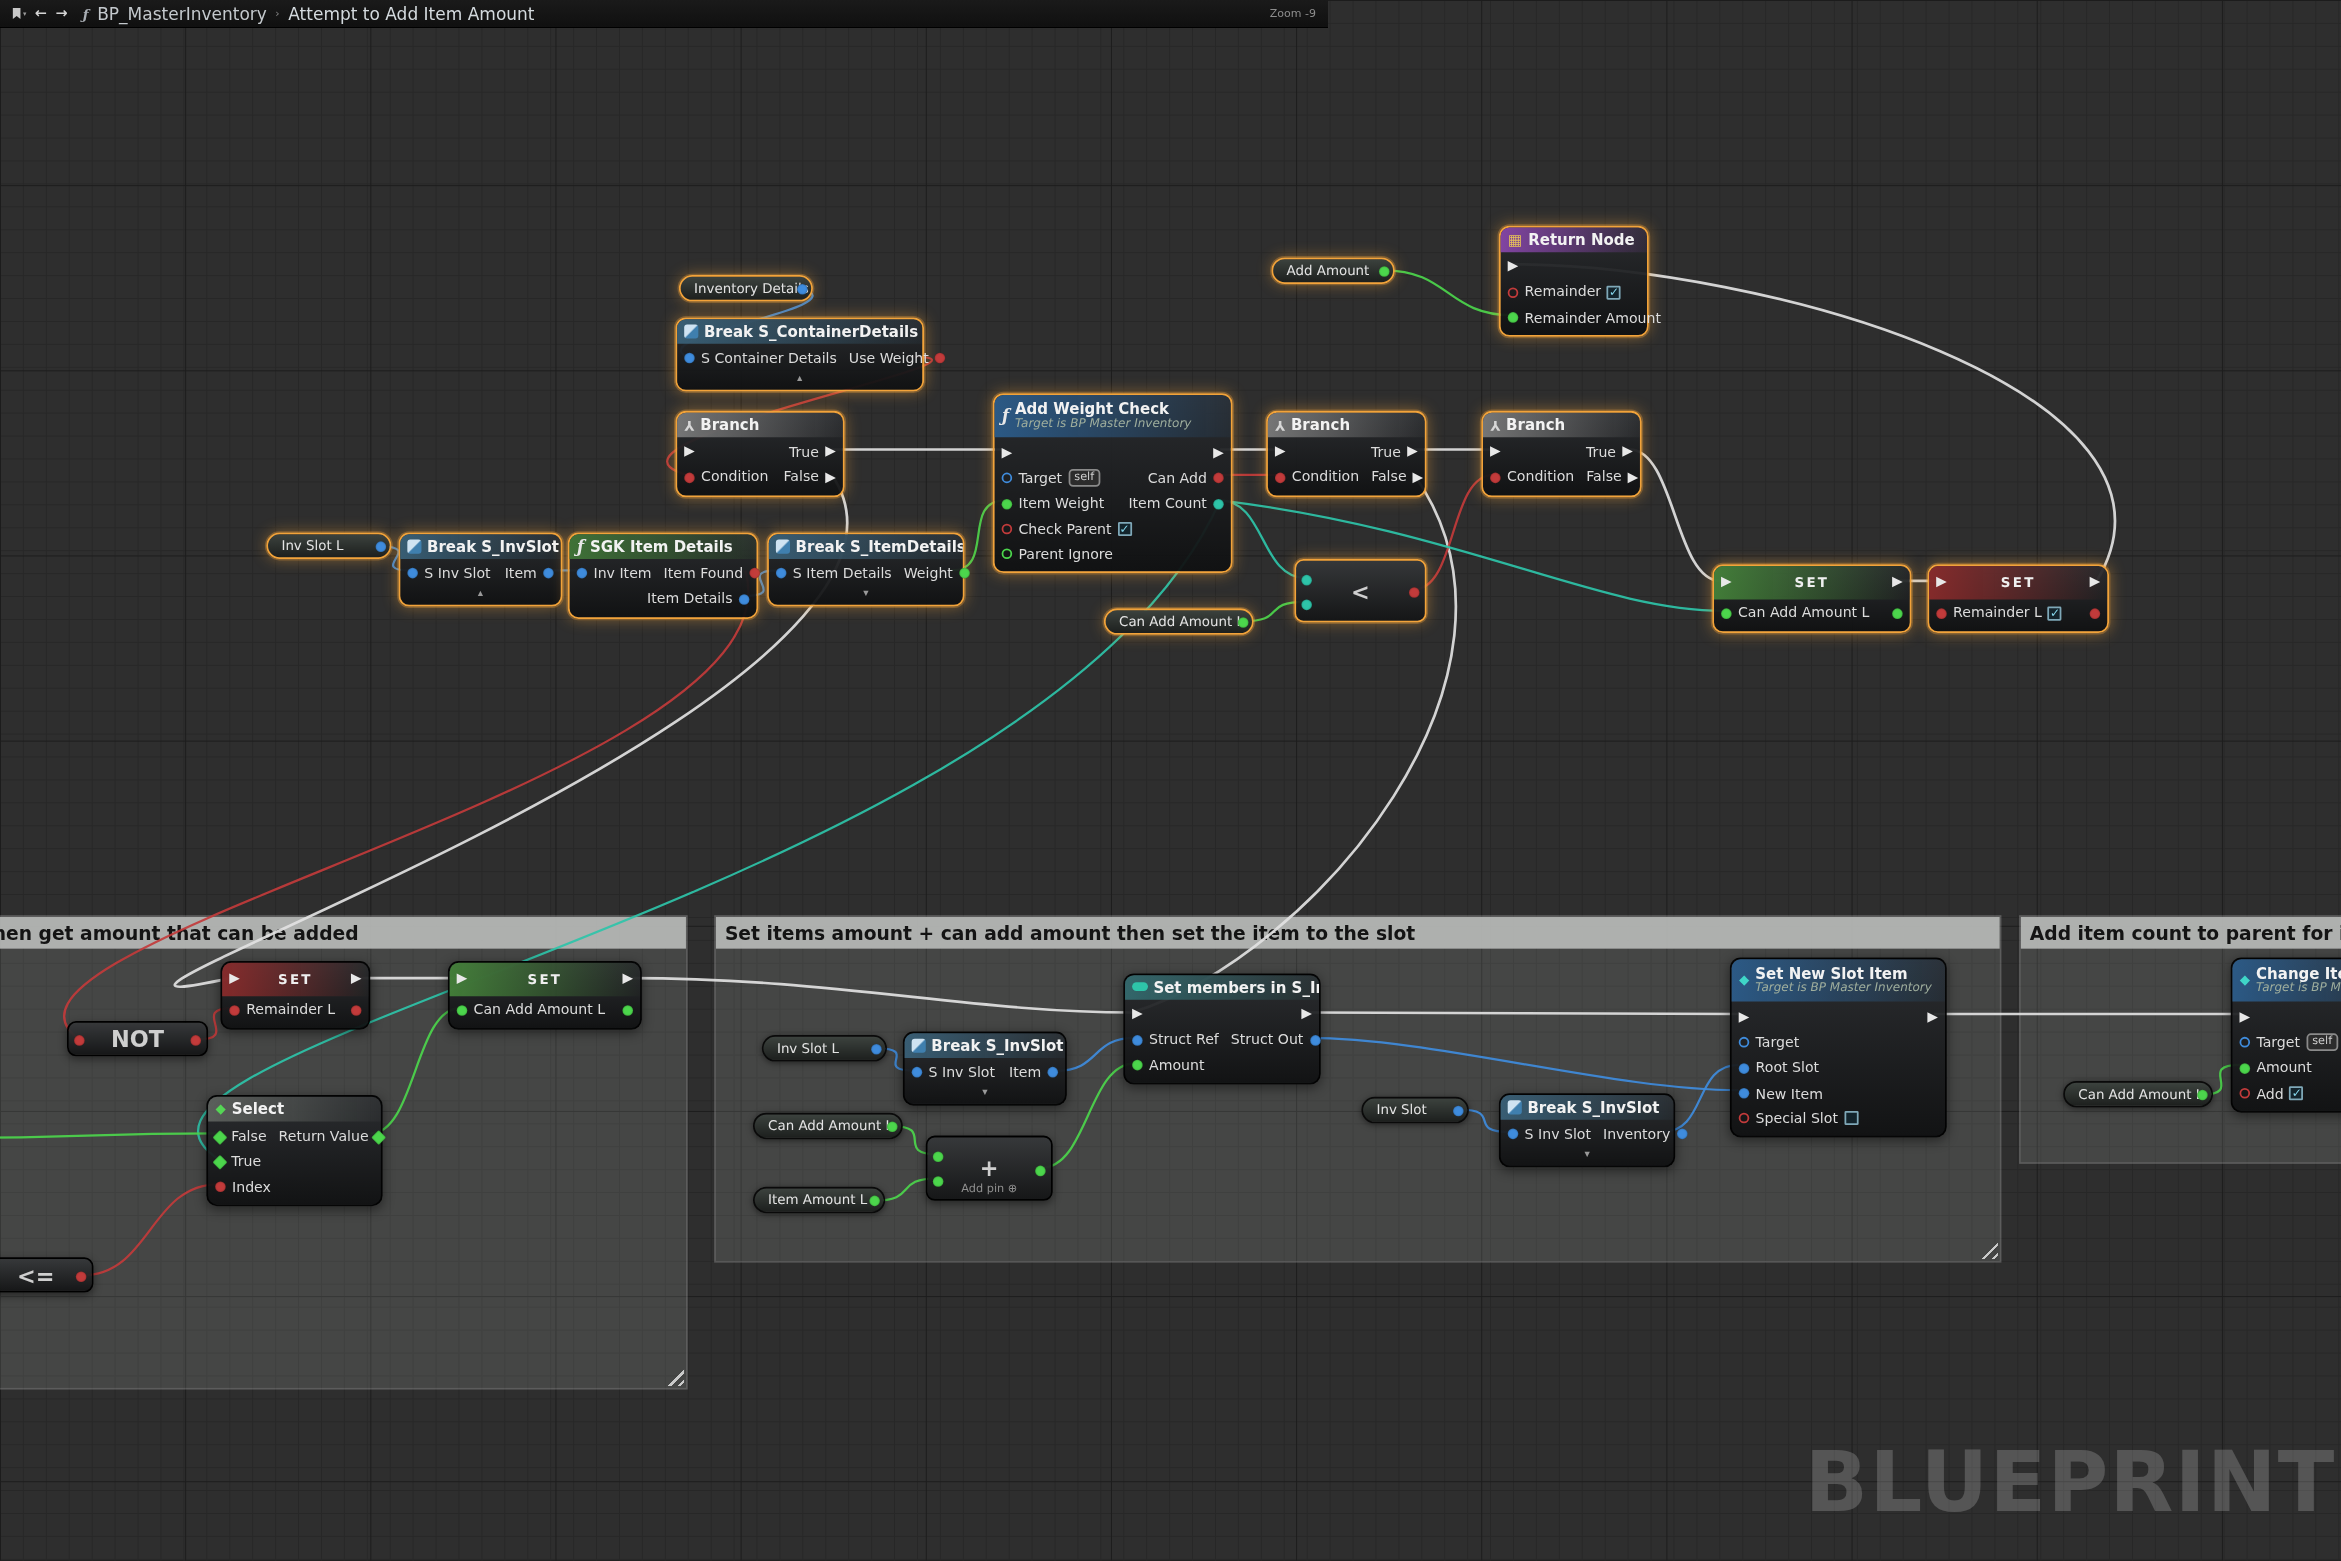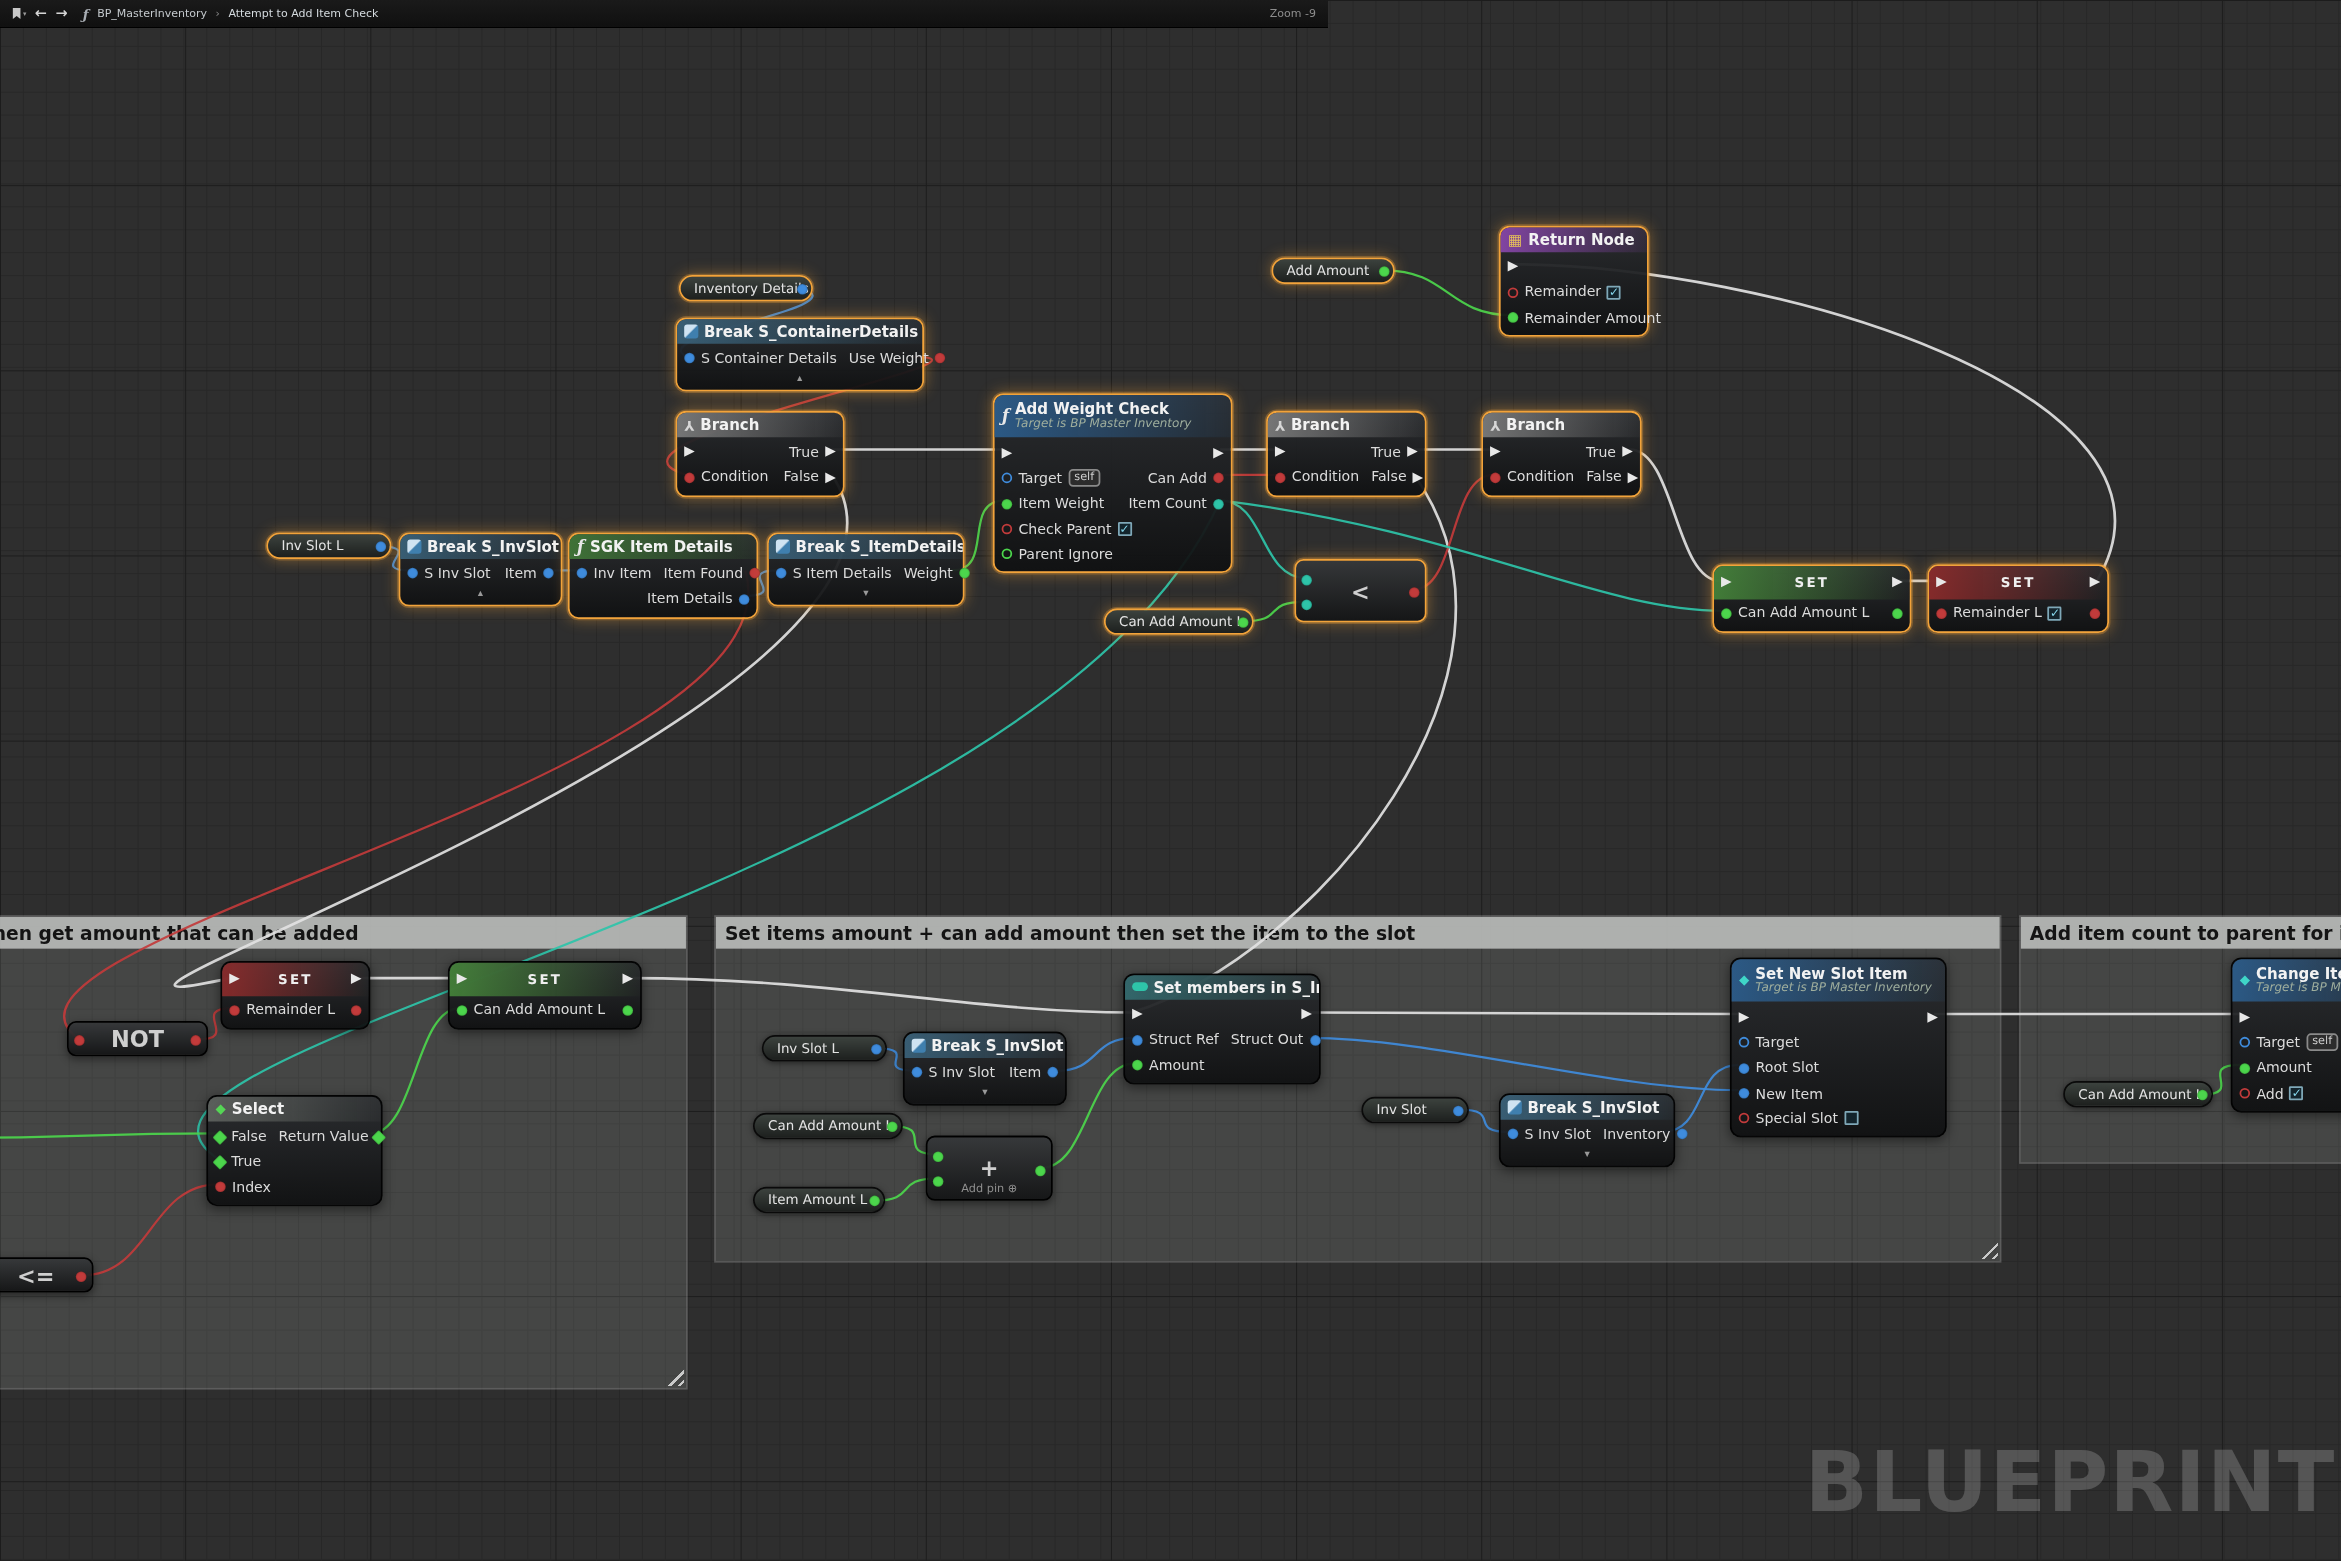--- a/index.html
+++ b/index.html
@@ -12,21 +12,21 @@
       linear-gradient(90deg,#1c1c1c 0.8px, transparent 0.8px),
       linear-gradient(#272727 0.8px, transparent 0.8px),
       linear-gradient(90deg,#272727 0.8px, transparent 0.8px);
     background-size:105px 105px,105px 105px,13px 13px,13px 13px;}
   #topbar{position:absolute;left:0;top:0;width:1328px;height:28px;background:linear-gradient(#1a1a1a,#101010);
     border-bottom:0.8px solid #000;z-index:50;display:flex;align-items:center;gap:8.5px;padding:0 12px;color:#b9b9b9}
   .tb-icon{display:flex;align-items:center;gap:1.7px;cursor:pointer}
   .tb-caret{font-size:6.8px;color:#9a9a9a}
   .tb-btn{font-size:14.4px;font-weight:bold;color:#d5d5d5;line-height:14.4px}
   .tb-fn{font-family:"DejaVu Serif",serif;font-style:italic;font-weight:bold;font-size:13.6px;color:#a8adb3;margin-left:6.8px}
-  .tb-crumb{font-size:11px;color:#c4c9cd;white-space:nowrap}
+  .tb-crumb{font-size:17px;color:#c4c9cd;white-space:nowrap}
   .tb-crumb.current{color:#d4dade}
   .tb-sep{font-size:11px;color:#8a8a8a}
   .tb-zoom{margin-left:auto;font-size:11px;color:#8d8d8d}
   #wires{position:absolute;left:0;top:0;width:1328px;height:885px;z-index:5;overflow:visible;pointer-events:none}
   #watermark{position:absolute;right:3.4px;top:813px;z-index:40;font-size:47px;font-weight:800;letter-spacing:0.8px;
     color:rgba(255,255,255,0.19);white-space:nowrap;pointer-events:none}
   
   .comment{position:absolute;z-index:1;border:0.8px solid rgba(200,200,200,.30)}
   .comment-header{position:absolute;left:0;right:0;top:0;height:18px;background:rgba(188,191,188,.9);color:#141414;
     font-size:10.6px;font-weight:bold;line-height:18px;padding:0 5.1px;white-space:nowrap;overflow:hidden}
@@ -734,17 +734,17 @@
       <svg width="9.3" height="12" viewBox="0 0 11 14">
           <path d="M1,0 h9 v13 l-4.5,-3.5 L1,13 z" fill="#c8c8c8"></path>
         </svg>
       <span class="tb-caret">▾</span>
     </span>
     <span class="tb-btn">←</span>
     <span class="tb-btn">→</span>
     <span class="tb-fn">ƒ</span>
     <span class="tb-crumb">BP_MasterInventory</span>
     <span class="tb-sep">›</span>
-    <span class="tb-crumb current">Attempt to Add Item Check</span>
+    <span class="tb-crumb current">Attempt to Add Item Amount</span>
     <span class="tb-zoom">Zoom -9</span>
   </div>
 </div>
 
 
 </body></html>

